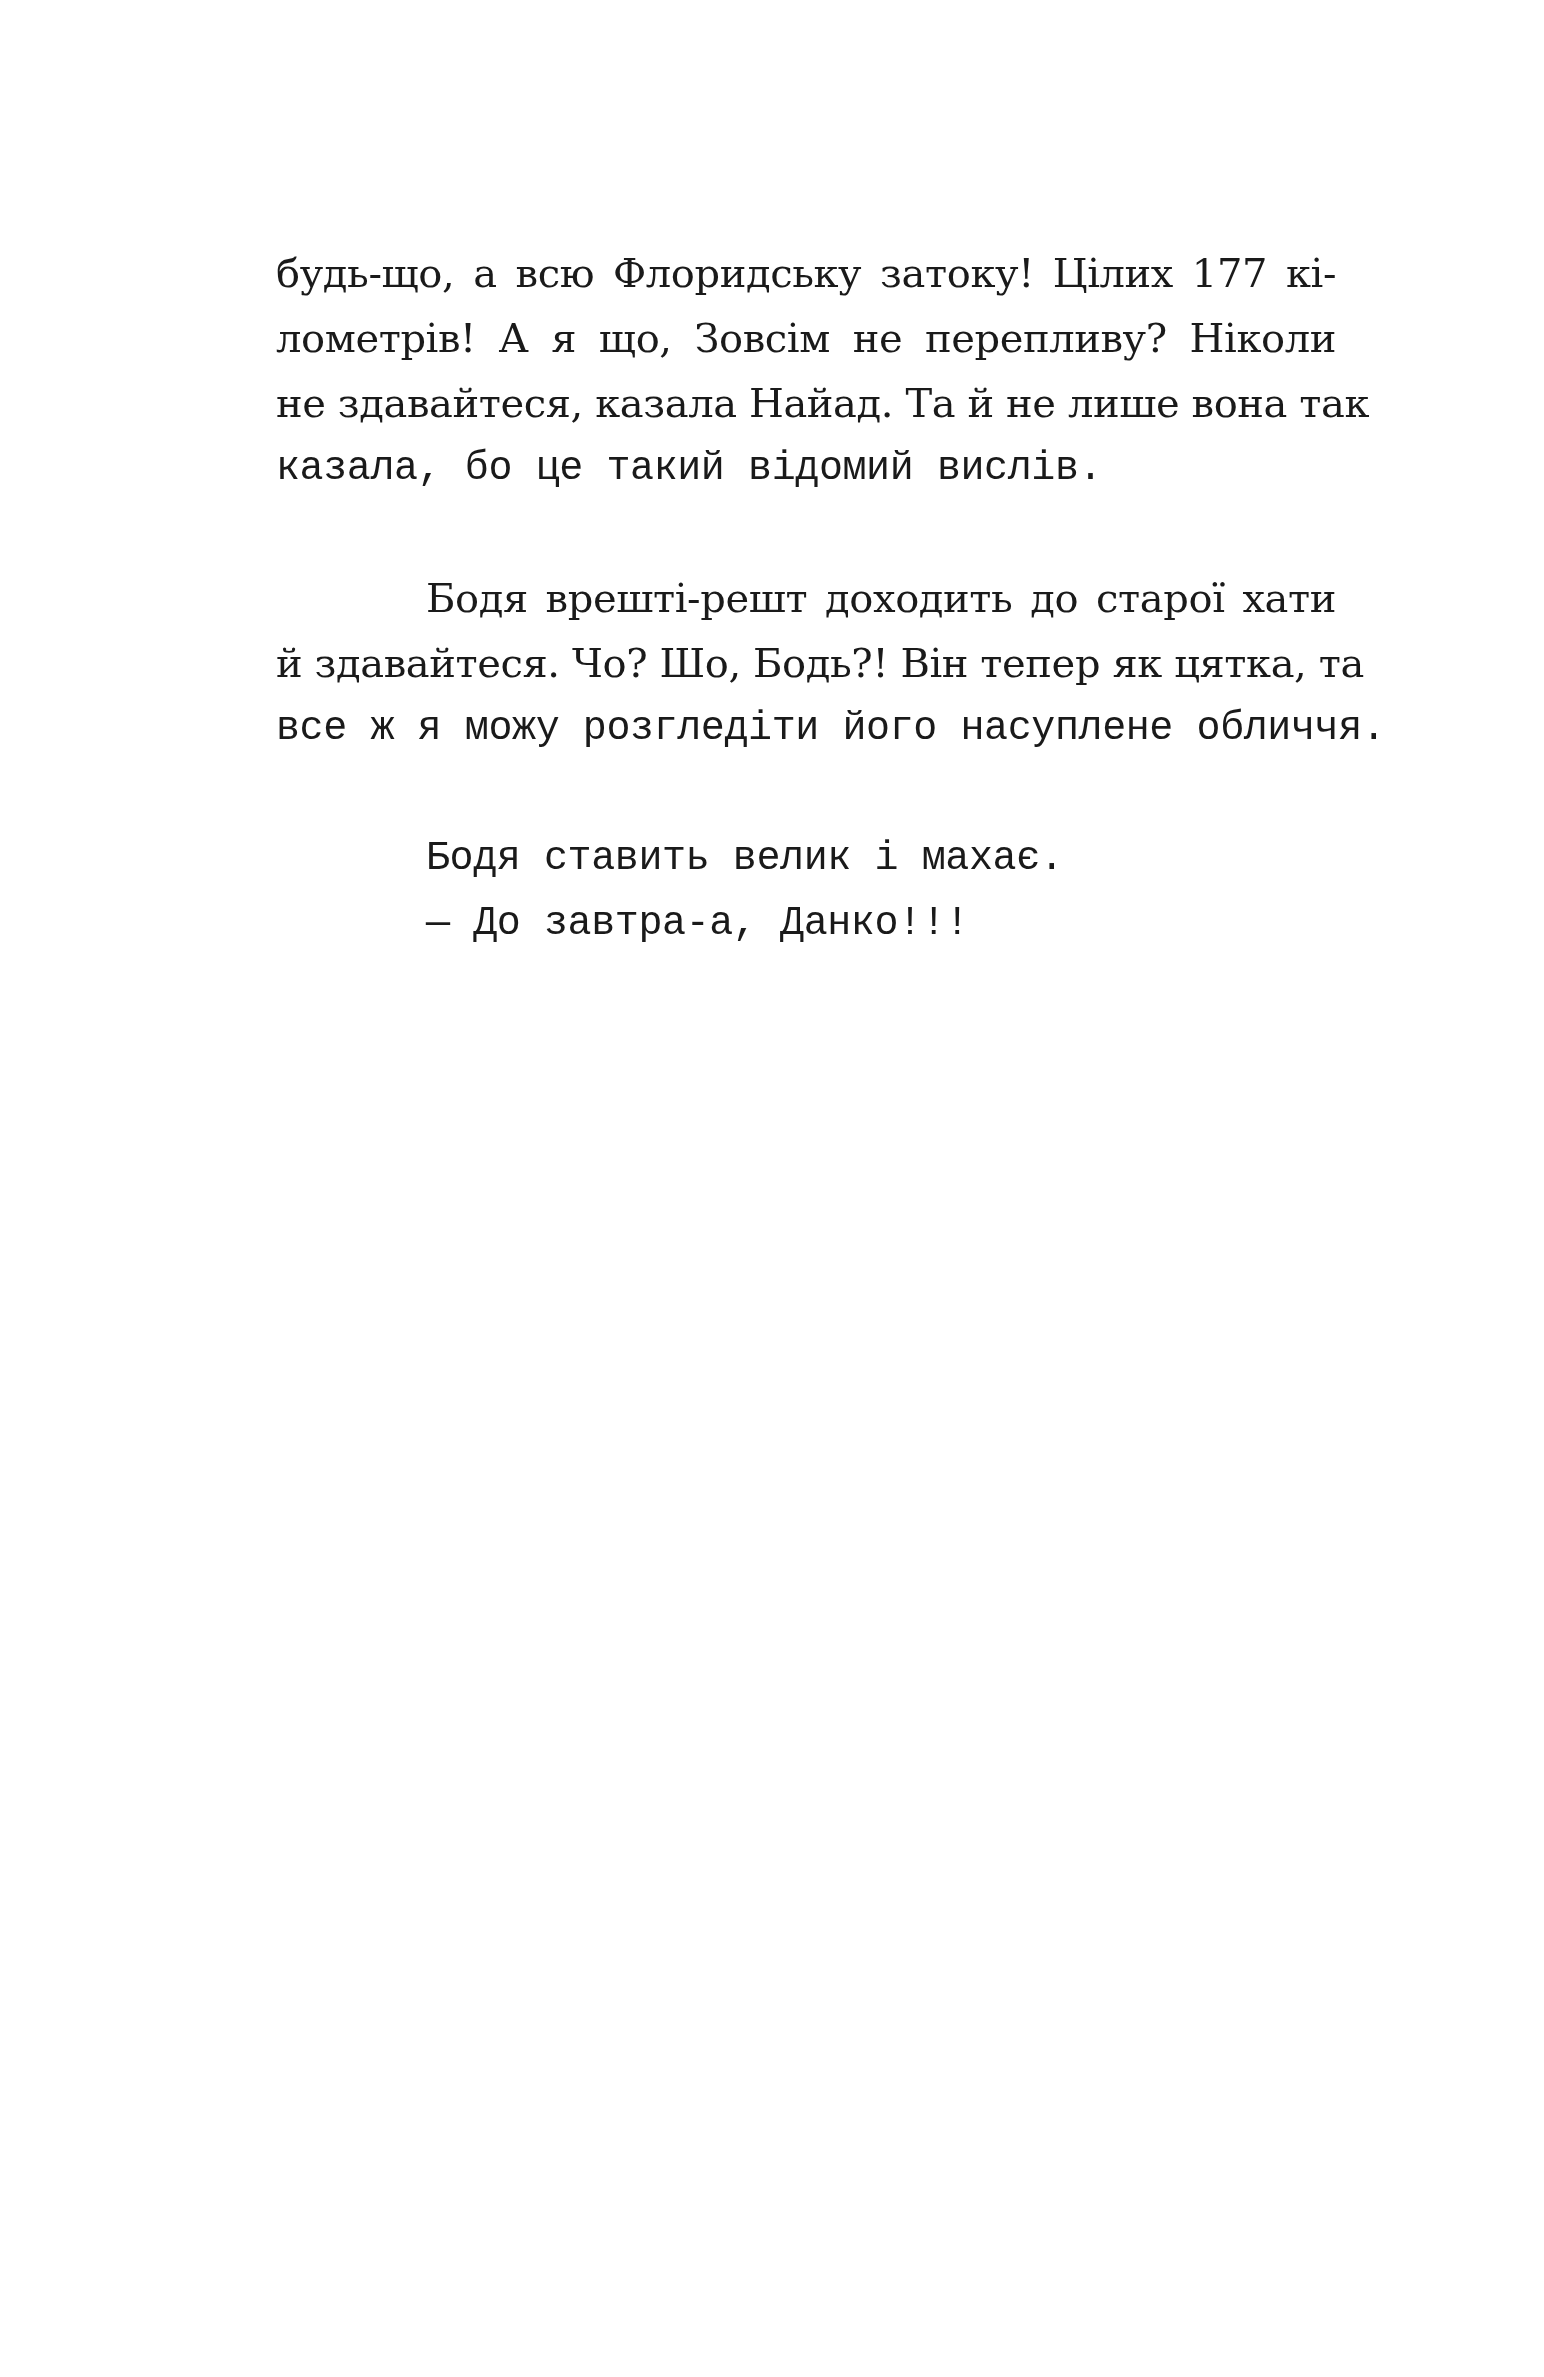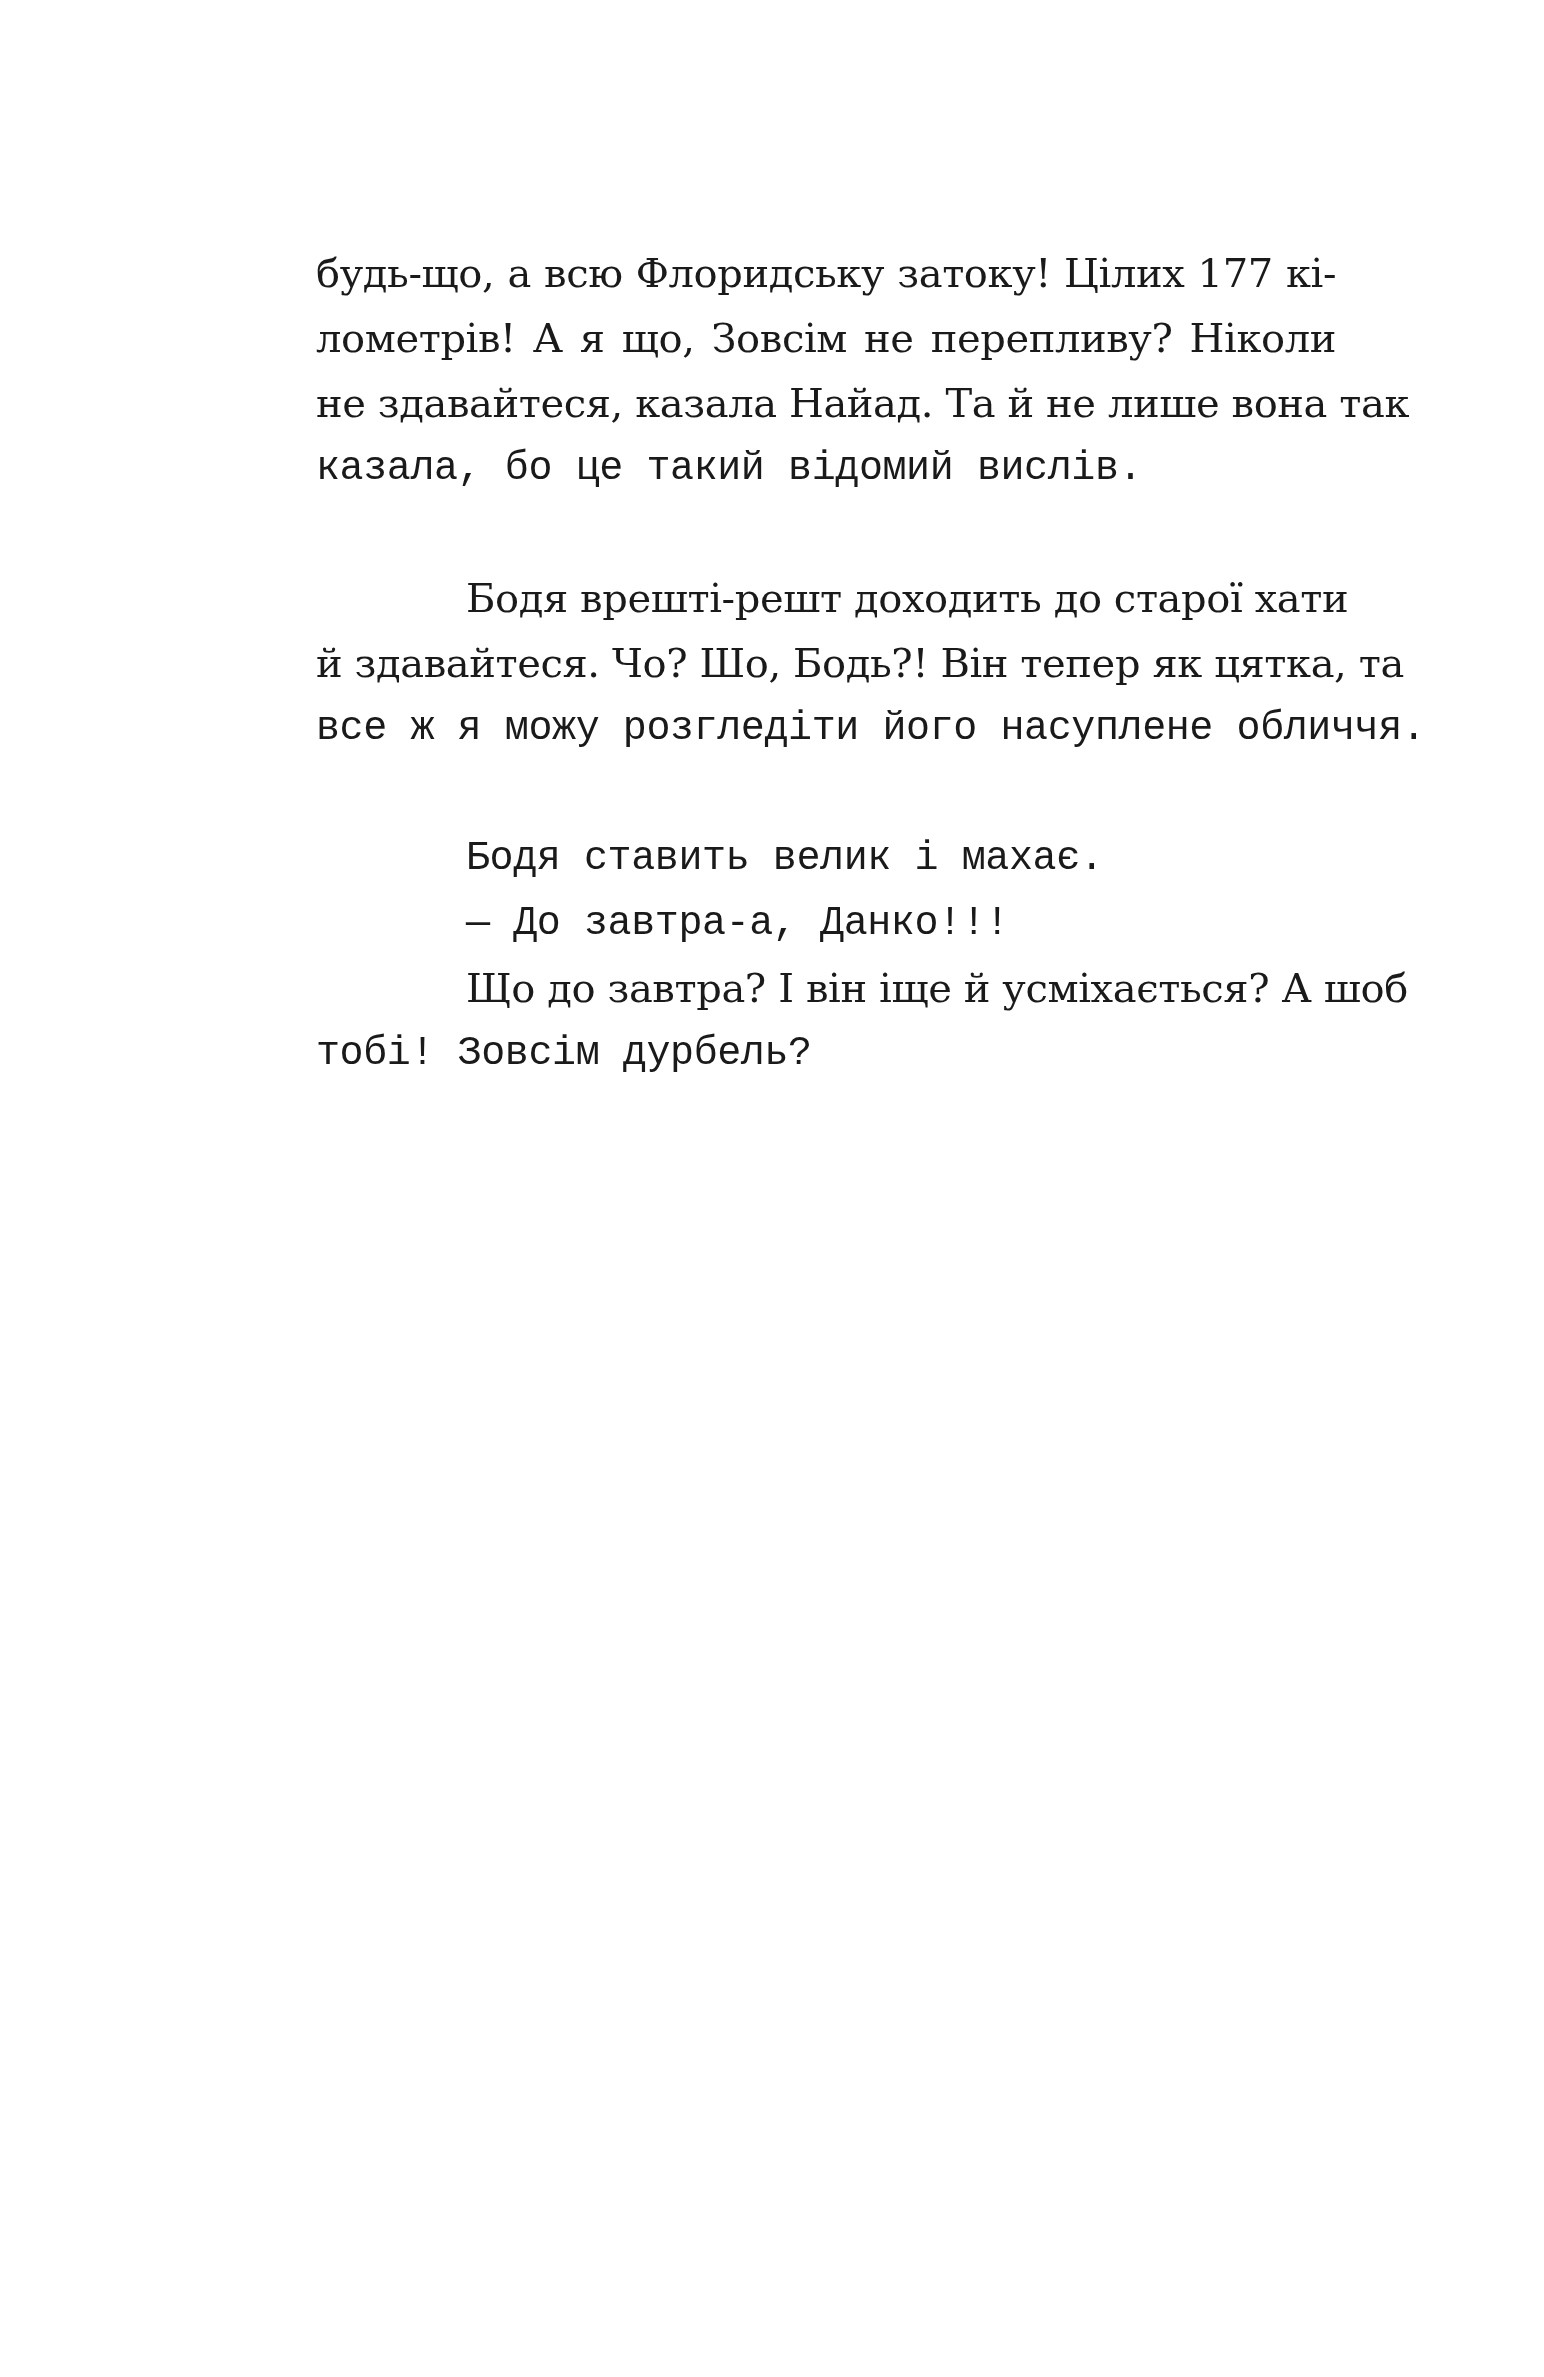--- a/index.html
+++ b/index.html
@@ -14,21 +14,20 @@
     line-height: 65px;
     color: #1a1a1a;
   }
   .line {
     display: block;
     height: 65px;
     white-space: nowrap;
     text-align: justify;
     text-align-last: justify;
     letter-spacing: -0.4px;
-    margin-left: 40px;
   }
   .line.last { text-align-last: left; font-family: Liberation Mono, monospace; }
   .line.indent { padding-left: 150px; }
   .gap { display: block; height: 65px; }
 </style>
 </head>
 <body>
 
 <div class="page">
 
@@ -52,19 +51,15 @@
 
 
   <div>
     <span class="line indent last">Бодя ставить велик і махає.</span>
   </div>
 
   <div>
     <span class="line indent last">— До завтра-а, Данко!!!</span>
   </div>
 
-  <div>
-    <span class="line indent">Що до завтра? І він іще й усміхається? А шоб</span>
-    <span class="line last">тобі! Зовсім дурбель?</span>
-  </div>
 
 </div>
 
 
 </body></html>

